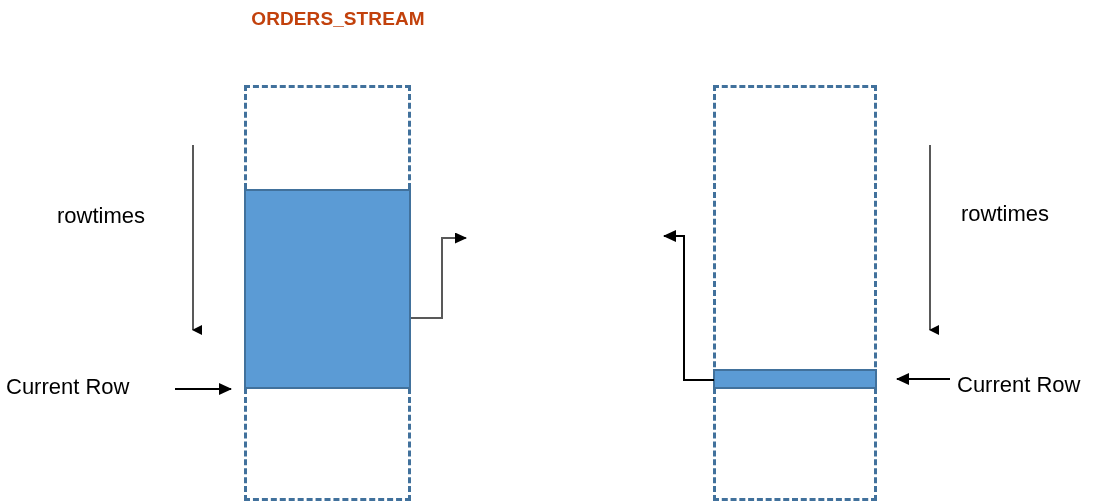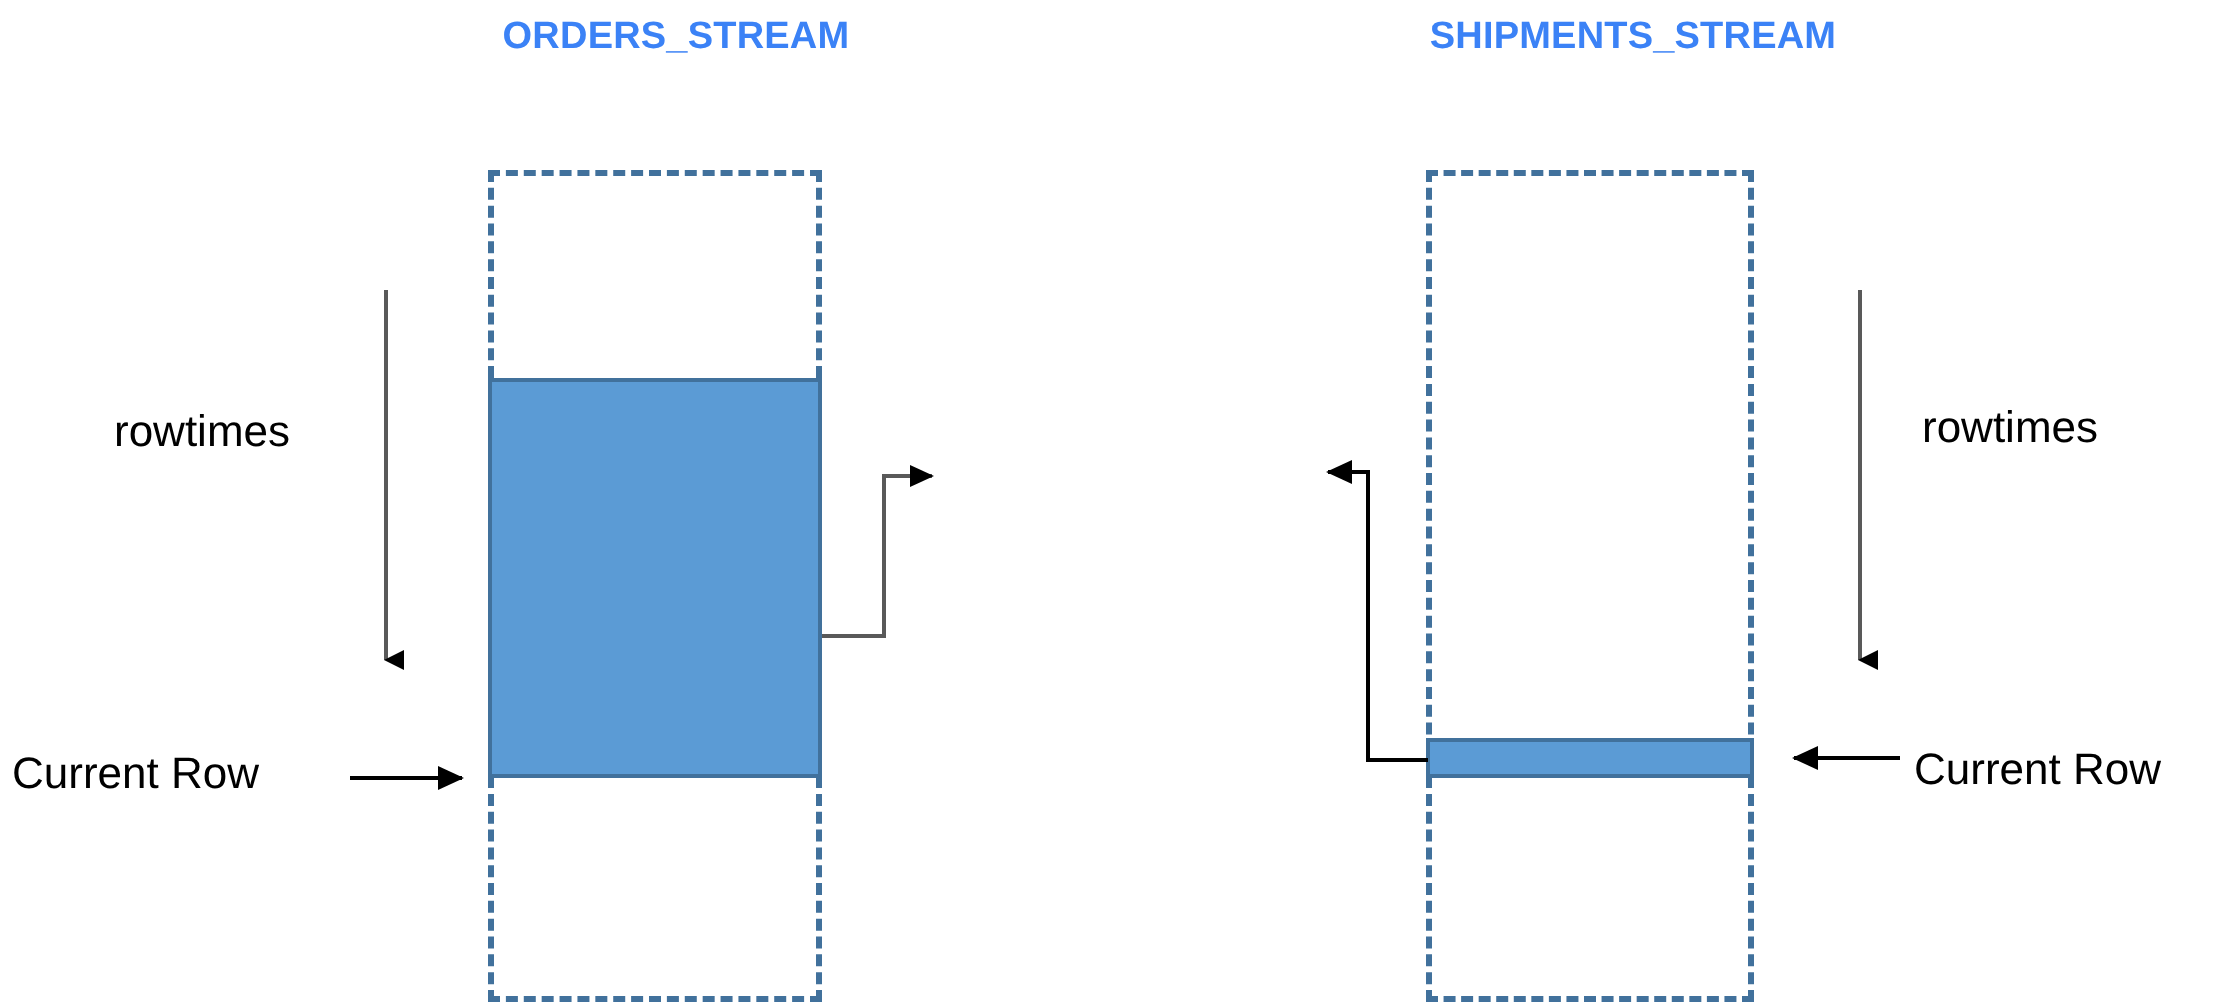--- a/index.html
+++ b/index.html
@@ -18,21 +18,21 @@
     height: 503px;
     background: #ffffff;
     overflow: hidden;
   }
   .stream-title {
     position: absolute;
     font-weight: bold;
     font-size: 19px;
     letter-spacing: 0.1px;
     white-space: nowrap;
-    color: #3b82f6;
+    color: #c2410c;
     text-align: center;
   }
   #orders-title { left: 228px; top: 8px; width: 220px; }
   #shipments-title { left: 679px; top: 8px; width: 275px; }
 
   .stream-box {
     position: absolute;
     box-sizing: border-box;
     border: 3px dashed #41719C;
     background: transparent;
@@ -71,21 +71,20 @@
     pointer-events: none;
   }
 </style>
 </head>
 <body>
 
 <div id="canvas">
 
   <div class="stream-title" id="orders-title">ORDERS_STREAM</div>
 
-  <div class="stream-title" id="shipments-title">SHIPMENTS_STREAM</div>
 
   <div class="stream-box" id="orders-box"></div>
 
   <div class="stream-box" id="shipments-box"></div>
 
   <div class="window-fill" id="orders-fill"></div>
 
   <div class="window-fill" id="shipments-fill"></div>
 
   <svg class="svg-layer" viewBox="0 0 1117 503">

